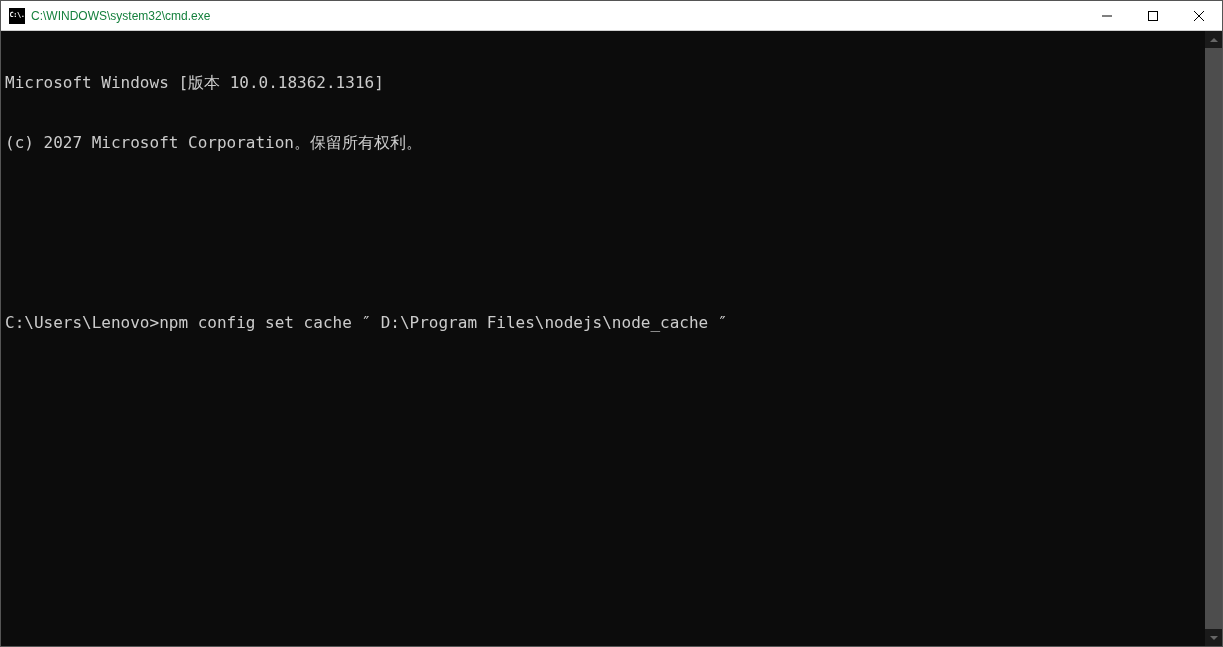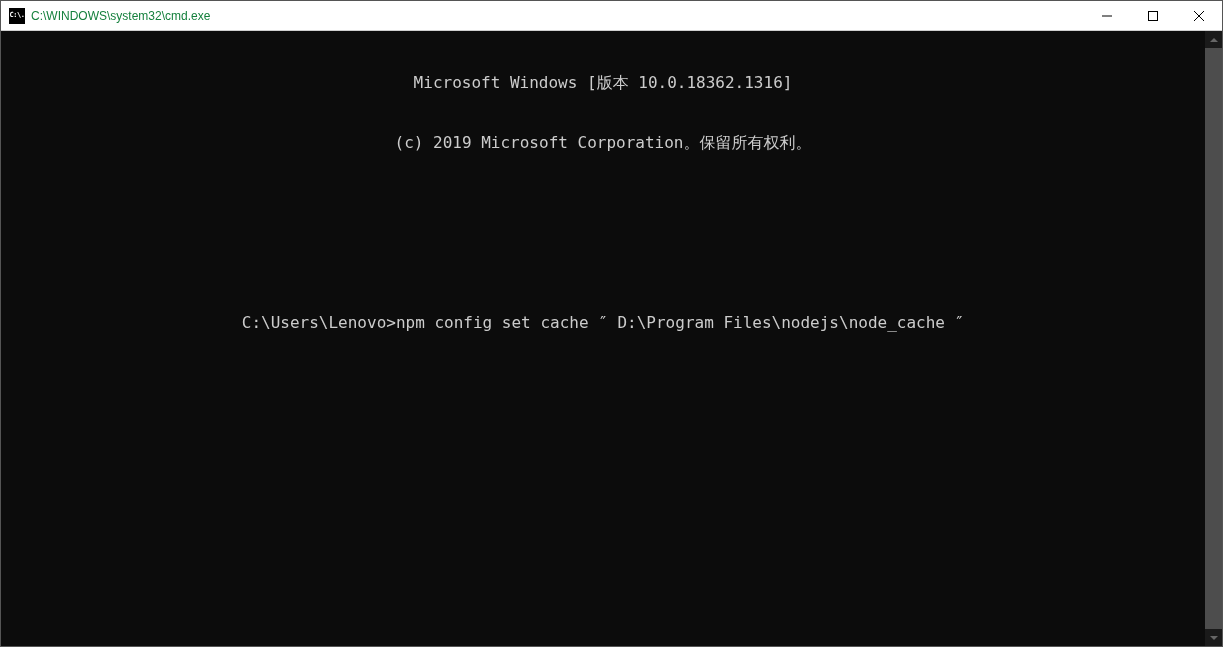--- a/index.html
+++ b/index.html
@@ -73,21 +73,20 @@
       height: 10px;
       stroke: #000;
       stroke-width: 1;
       fill: none;
     }
     .content-wrap {
       flex: 1;
       display: flex;
       background: #f97316;
       overflow: hidden;
-      text-align: center;
     }
     .terminal {
       flex: 1;
       background: #0c0c0c;
       color: #cccccc;
       font-family: 'NSimSun', 'SimSun', 'Consolas', monospace;
       font-size: 16px;
       line-height: 20px;
       padding: 2px 4px;
       white-space: pre;
@@ -147,21 +146,21 @@
         <svg viewBox="0 0 10 10">
             <line x1="0" y1="0" x2="10" y2="10"></line>
             <line x1="10" y1="0" x2="0" y2="10"></line>
           </svg>
       </div>
     </div>
   </div>
   <div class="content-wrap">
     <div class="terminal">
       <div class="terminal-line">Microsoft Windows [版本 10.0.18362.1316]</div>
-      <div class="terminal-line">(c) 2019 Microsoft Corporation。保留所有权利。</div>
+      <div class="terminal-line">(c) 2027 Microsoft Corporation。保留所有权利。</div>
       <div class="terminal-line"></div>
       <div class="terminal-line"></div>
       <div class="terminal-line">C:\Users\Lenovo&gt;npm config set cache ″ D:\Program Files\nodejs\node_cache ″</div>
       <div class="terminal-line"></div>
     </div>
     <div class="scrollbar">
       <div class="scroll-arrow up">
         <svg width="8" height="4" viewBox="0 0 8 4">
             <polygon points="4,0 8,4 0,4" fill="#666"></polygon>
           </svg>

